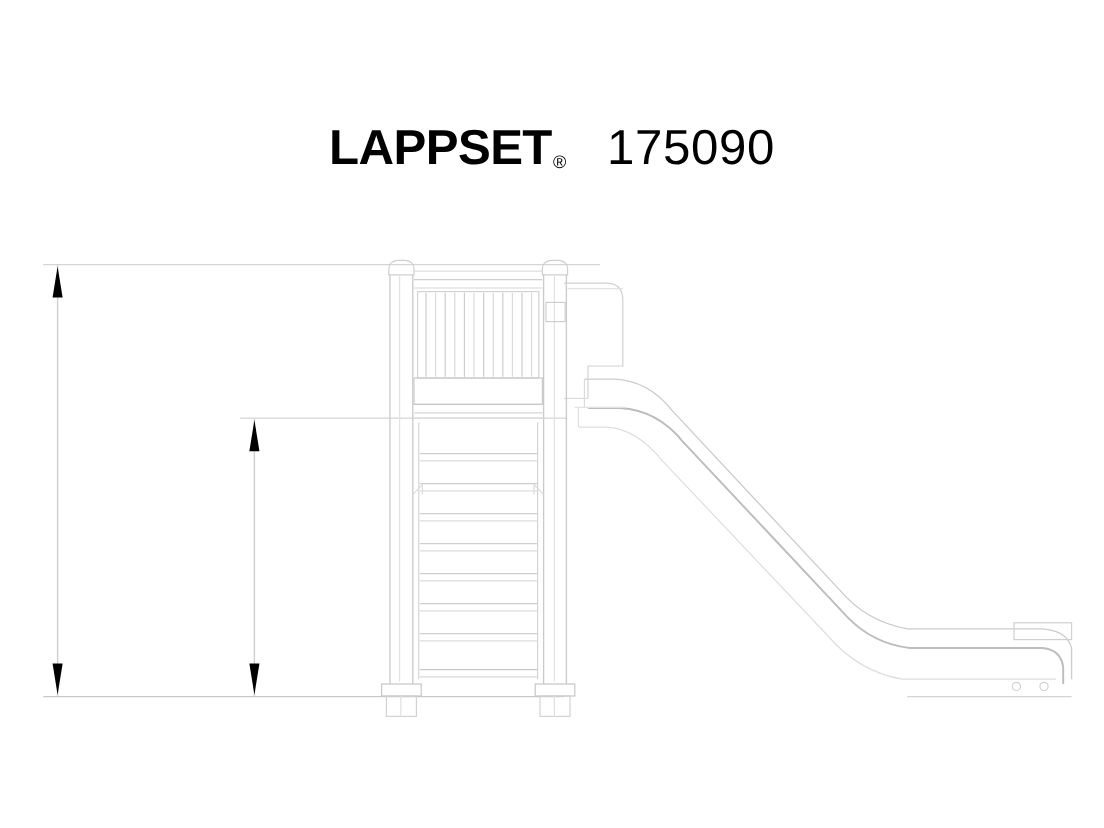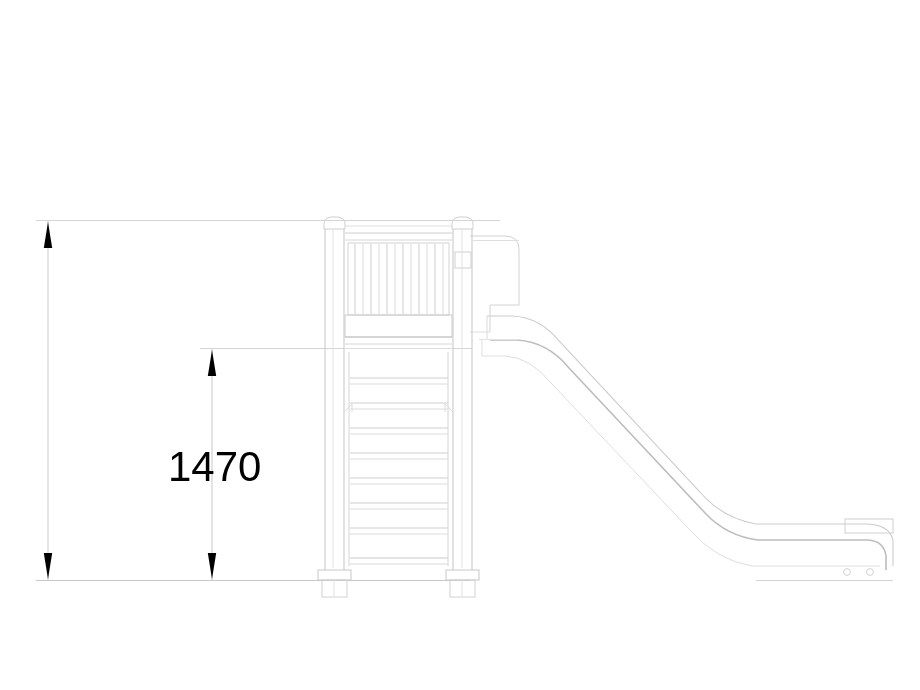--- a/index.html
+++ b/index.html
@@ -84,20 +84,23 @@
     top: 0;
     width: 920px;
     height: 690px;
   }
 </style>
 </head>
 <body>
 
 <div id="drawing-root">
 
+  <div class="title-block">
+    <span class="brand-name">LAPPSET</span><span class="brand-mark">®</span><span class="model-code">175090</span>
+  </div>
 
   <svg class="vector-layer" viewBox="0 0 920 690">
 
     <defs>
       <g id="arrow-up-glyph">
         <polygon points="0,0 -4.2,26 4.2,26" fill="#000000"></polygon>
       </g>
       <g id="arrow-down-glyph">
         <polygon points="0,0 -4.2,-26 4.2,-26" fill="#000000"></polygon>
       </g>
@@ -241,15 +244,14 @@
       <line x1="345" y1="226" x2="452" y2="226" stroke="#dedede" stroke-width="1"></line>
 
       <line x1="473" y1="240.5" x2="519" y2="240.5" stroke="#e0e0e0" stroke-width="1"></line>
 
       <line x1="479" y1="339.5" x2="520" y2="339.5" stroke="#e2e2e2" stroke-width="1"></line>
     </g>
 
   </svg>
 
 
-  <div class="dim-label platform">1470</div>
 
 </div>
 
 </body></html>

